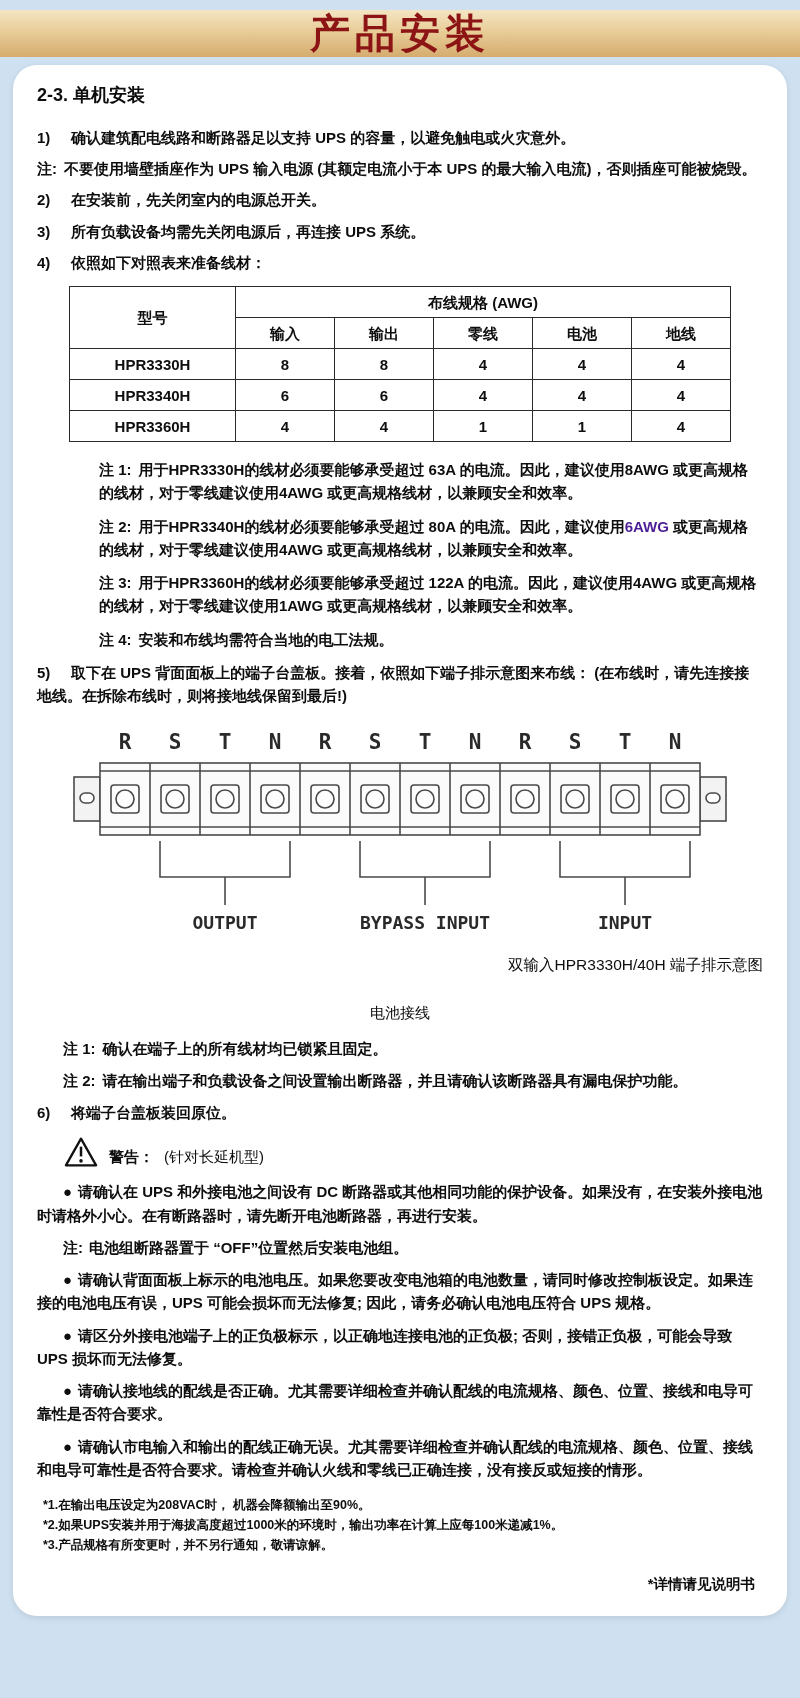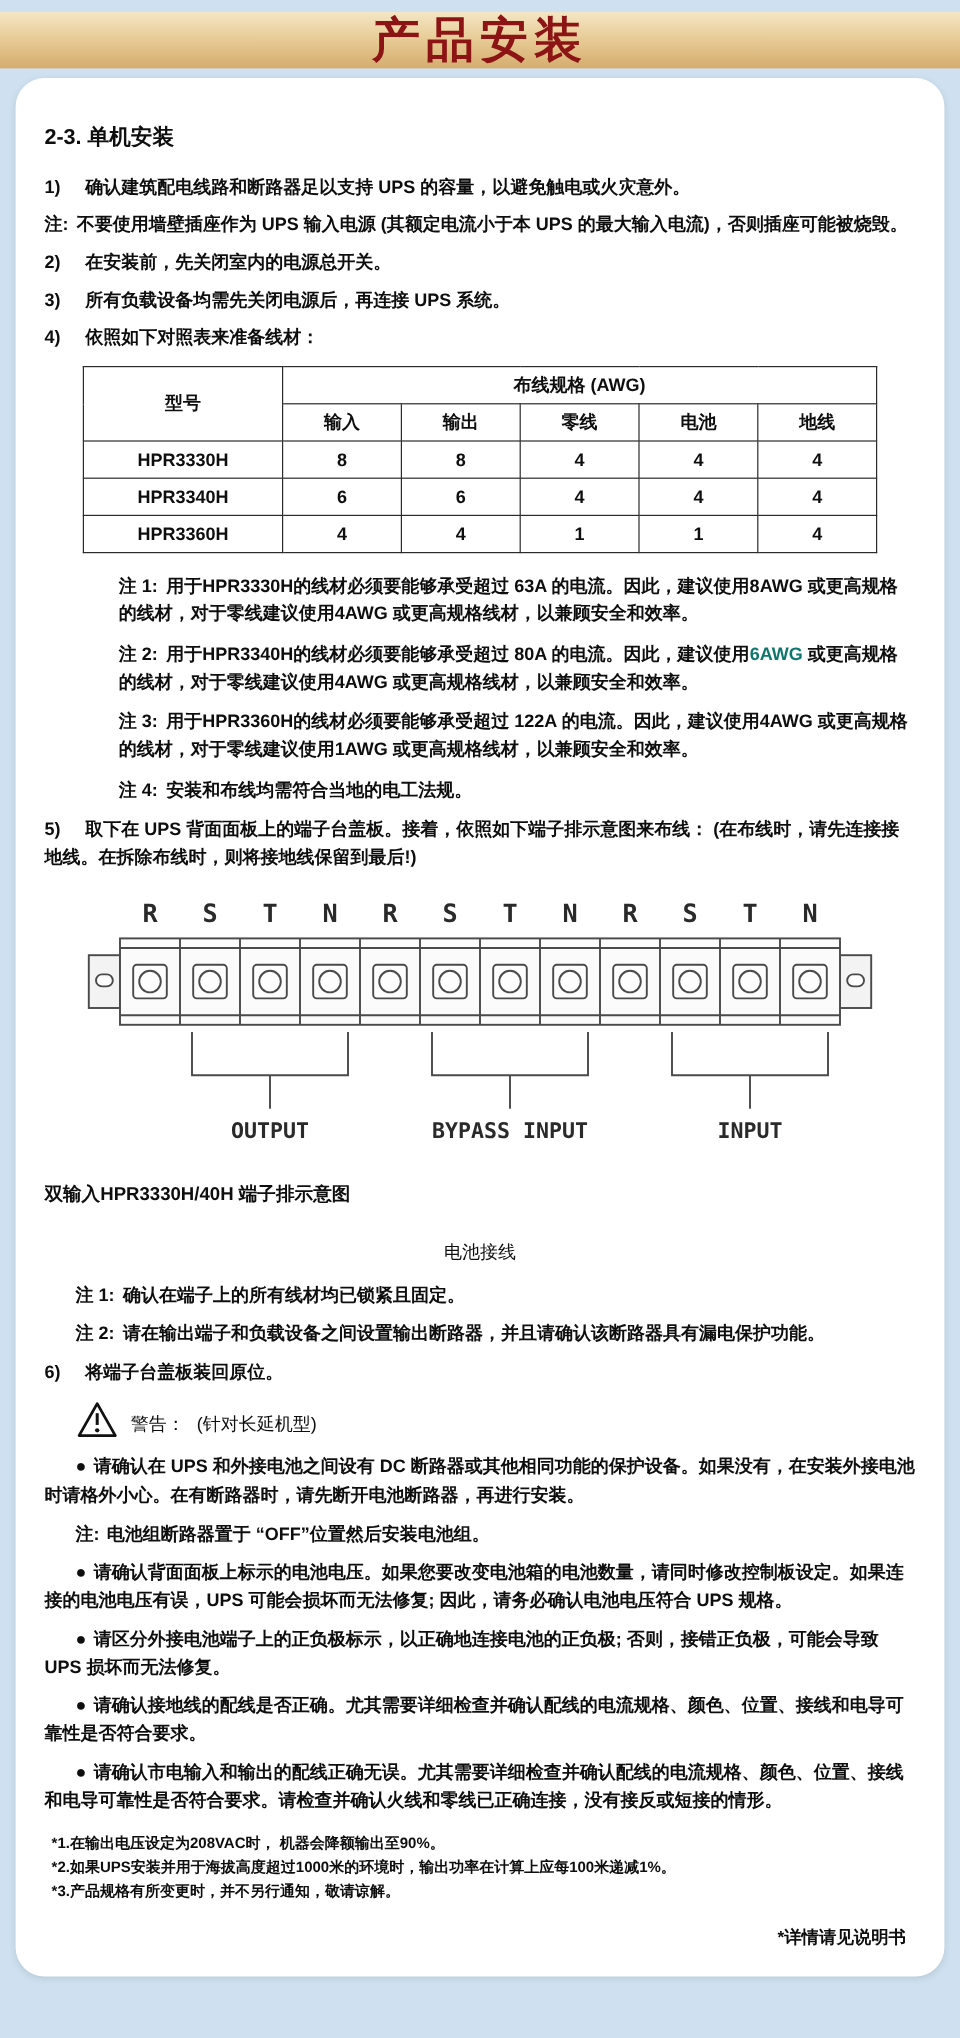--- a/index.html
+++ b/index.html
@@ -16,52 +16,52 @@
     background:linear-gradient(180deg,#f4e6c4 0%,#e8cd98 45%,#d5ac6e 100%);
     display:flex;align-items:center;justify-content:center;
   }
   .banner .banner-title{
     font-size:40px;font-weight:bold;color:#8c1414;letter-spacing:5px;
   }
   .card{
     margin:8px 13px 12px;
     background:#ffffff;
     border-radius:24px;
-    padding:36px 24px 20px;
+    padding:17px 24px 20px;
     box-shadow:0 2px 6px rgba(0,0,0,.10);
     font-size:15px;
     line-height:1.55;
     font-weight:600;
   }
   .section-title{font-size:18px;font-weight:bold;margin:0 0 16px;}
   p{margin:0;}
   .intro{margin:0 0 10px;}
   .step{margin:0 0 8px;}
   .step .num{display:inline-block;min-width:22px;margin-right:12px;}
   .lbl{font-weight:700;margin-right:7px;}
   .awg-table{border-collapse:collapse;margin:12px auto 16px;}
   .awg-table th,.awg-table td{
     border:1.6px solid #2b2b2b;text-align:center;font-weight:600;
     font-size:15px;padding:2px 10px;height:26px;
   }
   .awg-table .model-col{width:145px;}
   .awg-table .val-col{min-width:78px;}
   .awg-note{margin:0 0 10px 62px;}
-  .red{color:#0f766e;}
+  .red{color:#4c1d95;}
   .step5{margin:4px 0 0;}
   .diagram-wrap{margin:22px auto 0;width:680px;}
   .terminal-svg{display:block;width:680px;}
   .terminal-svg text{font-family:"DejaVu Sans Mono","Liberation Mono",monospace;}
-  .caption{text-align:left;font-weight:700;font-size:15.5px;margin:24px 0 0;}
+  .caption{text-align:right;font-weight:400;font-size:15.5px;margin:12px 0 0;}
   .battery-title{text-align:center;font-weight:400;font-size:15px;margin:24px 0 12px;}
   .battery-note{margin:0 0 9px 26px;}
   .step6{margin:2px 0 10px;}
   .warn-head{display:flex;align-items:flex-end;gap:10px;margin:12px 0 12px 26px;}
   .warn-icon{width:36px;height:32px;flex:0 0 auto;}
-  .warn-title{font-weight:400;}
+  .warn-title{font-weight:700;}
   .warn-sub{font-weight:400;}
   .warn-item{margin:0 0 9px;text-indent:26px;}
   .warn-item .marker{font-weight:700;margin-right:6px;}
   .footnotes{margin:14px 0 0 6px;font-size:12.5px;font-weight:600;line-height:1.6;}
   .footer-note{text-align:right;font-weight:700;font-size:14.5px;margin:18px 8px 0 0;}
 </style>
 </head>
 <body>
 
 <div class="banner">

